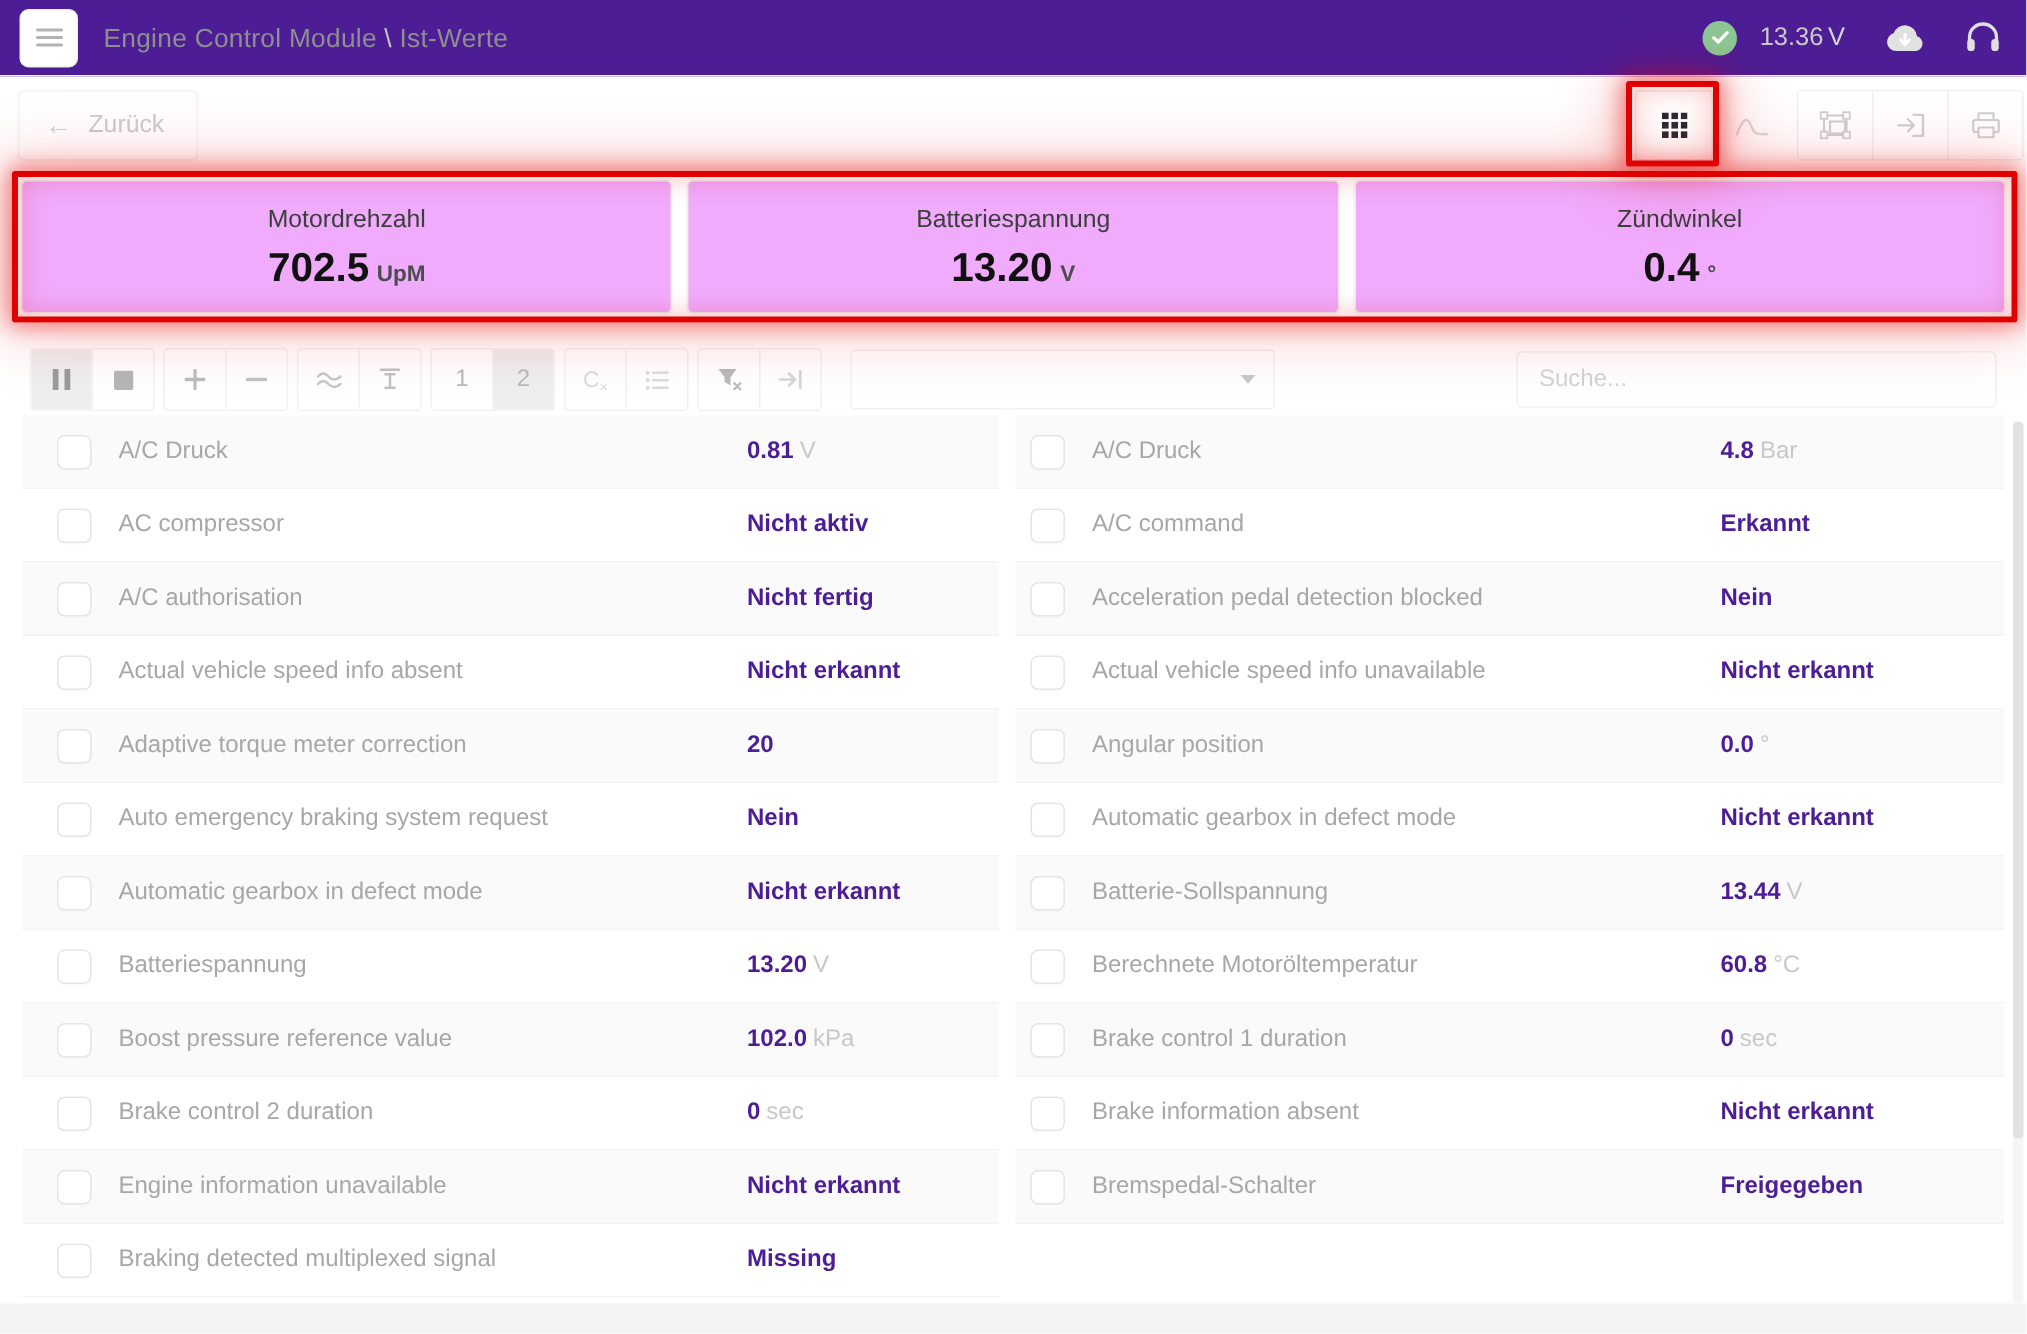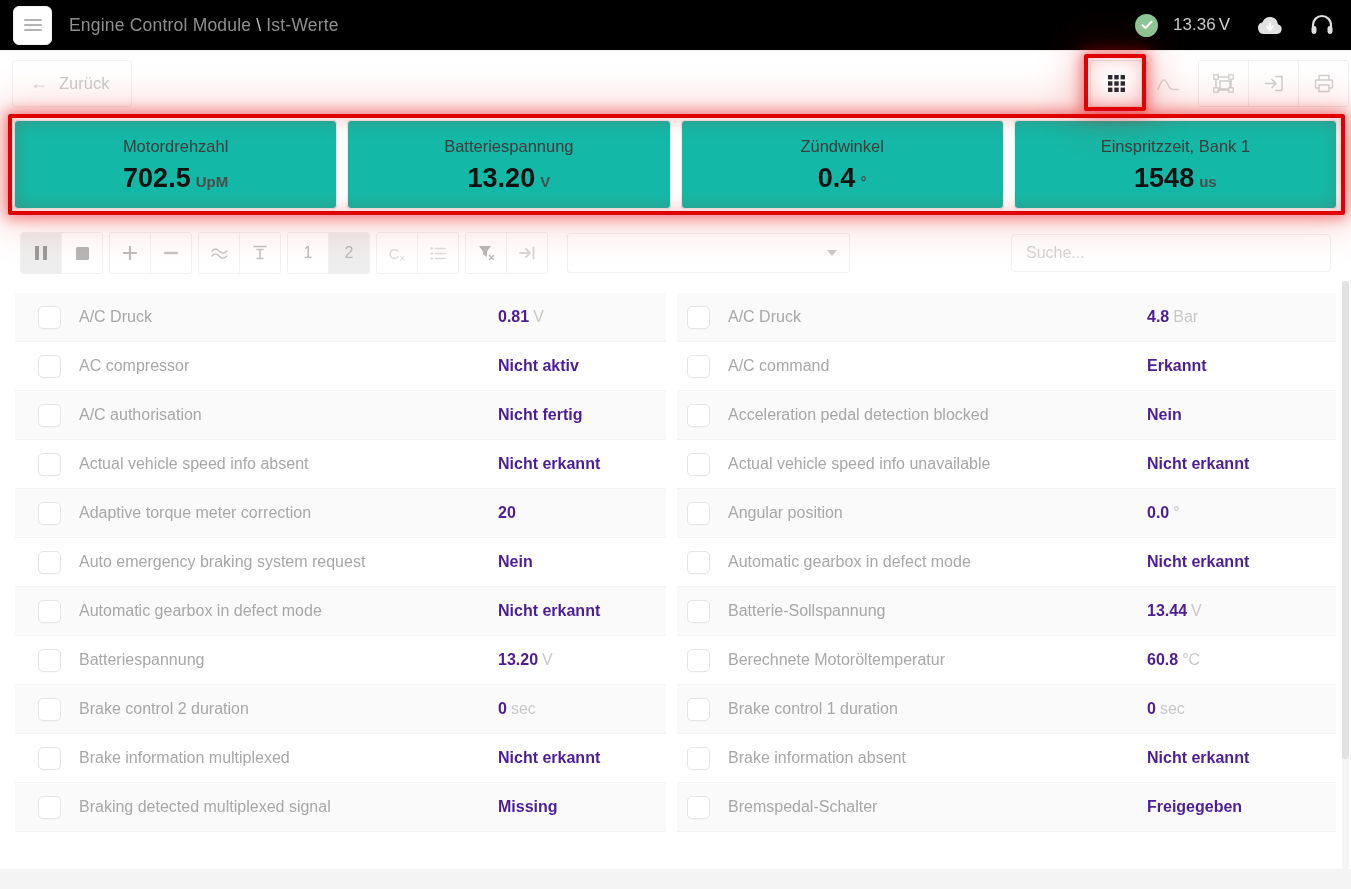--- a/index.html
+++ b/index.html
@@ -3,21 +3,21 @@
 <meta charset="utf-8">
 <style>
   html,body{margin:0;padding:0;}
   body{
     width:1351px;height:889px;position:relative;overflow:hidden;
     background:#ffffff;font-family:"Liberation Sans",sans-serif;
     -webkit-font-smoothing:antialiased;
   }
   
   .app-header{
-    position:absolute;left:0;top:0;width:1351px;height:50px;background:#000000;
+    position:absolute;left:0;top:0;width:1351px;height:50px;background:#4c1d95;
     border-bottom:1px solid #f1f1f1;display:flex;align-items:center;
   }
   .menu-btn{
     width:37px;height:37px;margin-left:13px;background:#fff;border:1px solid #efefef;
     border-radius:6px;box-shadow:0 1px 2px rgba(0,0,0,.04);
     display:flex;align-items:center;justify-content:center;cursor:pointer;
   }
   .page-title{margin-left:17px;font-size:17.5px;color:#8f8f8f;letter-spacing:.2px;}
   .page-title .sep{color:#c6c6c6;padding:0 5px;}
   .header-right{margin-left:auto;display:flex;align-items:center;margin-right:17px;}
@@ -53,21 +53,21 @@
     z-index:30;
   }
   .annot-grid{left:1084px;top:54px;width:54px;height:49px;}
   .annot-cards{left:8px;top:114px;width:1329px;height:93px;}
   
   .cards-row{
     position:absolute;left:14px;top:120px;width:1323px;height:89px;
     display:flex;gap:10px;
   }
   .card{
-    flex:1;background:#14b8a6;border:1px solid #ededed;border-radius:4px;
+    flex:1;background:#f0abfc;border:1px solid #ededed;border-radius:4px;
     box-shadow:0 1px 3px rgba(0,0,0,.05);
     display:flex;flex-direction:column;align-items:center;justify-content:center;gap:9px;text-align:right;
   }
   .card-label{font-size:16.5px;color:#3d3d3d;}
   .card-value{font-size:27px;font-weight:700;color:#111;line-height:1;}
   .card-value .cu{font-size:15px;font-weight:700;color:#4c4c4c;margin-left:5px;}
   
   .table-toolbar{
     position:absolute;left:20px;top:233px;width:1311px;height:40px;
     display:flex;align-items:center;gap:6px;
@@ -92,21 +92,21 @@
     border-left:5px solid transparent;border-right:5px solid transparent;
     border-top:6px solid #cbcbcb;
   }
   .search-box{
     margin-left:auto;width:290px;height:36px;background:#fff;border:1px solid #f1f1f1;
     border-radius:4px;padding:0 14px;font-size:16px;color:#9a9a9a;outline:none;
     font-family:"Liberation Sans",sans-serif;
   }
   .search-box::placeholder{color:#d4d4d4;}
   
-  .tcol{position:absolute;top:293px;}
+  .tcol{position:absolute;top:277px;}
   .tcol-left{left:15px;width:651px;}
   .tcol-right{left:677px;width:659px;}
   .row{
     position:relative;height:48px;border-bottom:1px solid #f3f3f3;
     display:flex;align-items:center;background:#fff;
   }
   .row:nth-child(odd){background:#fafafa;}
   .cb{
     width:21px;height:21px;border:1px solid #e5e5e5;border-radius:5px;background:#fff;
     margin-left:23px;flex:none;cursor:pointer;box-shadow:0 1px 1px rgba(0,0,0,.02);
@@ -232,24 +232,20 @@
     <div class="card-value"><span>702.5</span><span class="cu">UpM</span></div>
   </div>
   <div class="card">
     <div class="card-label">Batteriespannung</div>
     <div class="card-value"><span>13.20</span><span class="cu">V</span></div>
   </div>
   <div class="card">
     <div class="card-label">Zündwinkel</div>
     <div class="card-value"><span>0.4</span><span class="cu">°</span></div>
   </div>
-  <div class="card">
-    <div class="card-label">Einspritzzeit, Bank 1</div>
-    <div class="card-value"><span>1548</span><span class="cu">us</span></div>
-  </div>
 </div>
 
 <div class="table-toolbar">
   <div class="tgroup">
     <div class="tbtn pressed">
       <svg width="12" height="14" viewBox="0 0 12 14">
         <rect x="0" y="0" width="4" height="14" fill="#9b9b9b"></rect>
           <rect x="8" y="0" width="4" height="14" fill="#9b9b9b"></rect>
       </svg>
     </div>
@@ -386,32 +382,39 @@
   </div>
 
   <div class="row">
     <span class="cb"></span>
     <span class="rname">Batteriespannung</span>
     <span class="val">
       <span class="v">13.20</span><span class="u">V</span>
     </span>
   </div>
 
+  <div class="row">
+    <span class="cb"></span>
+    <span class="rname">Boost pressure reference value</span>
+    <span class="val">
+      <span class="v">102.0</span><span class="u">kPa</span>
+    </span>
+  </div>
 
   <div class="row">
     <span class="cb"></span>
     <span class="rname">Brake control 2 duration</span>
     <span class="val">
       <span class="v">0</span><span class="u">sec</span>
     </span>
   </div>
 
   <div class="row">
     <span class="cb"></span>
-    <span class="rname">Brake information multiplexed</span>
+    <span class="rname">Engine information unavailable</span>
     <span class="val">
       <span class="v">Nicht erkannt</span><span class="u"></span>
     </span>
   </div>
 
   <div class="row">
     <span class="cb"></span>
     <span class="rname">Braking detected multiplexed signal</span>
     <span class="val">
       <span class="v">Missing</span><span class="u"></span>

